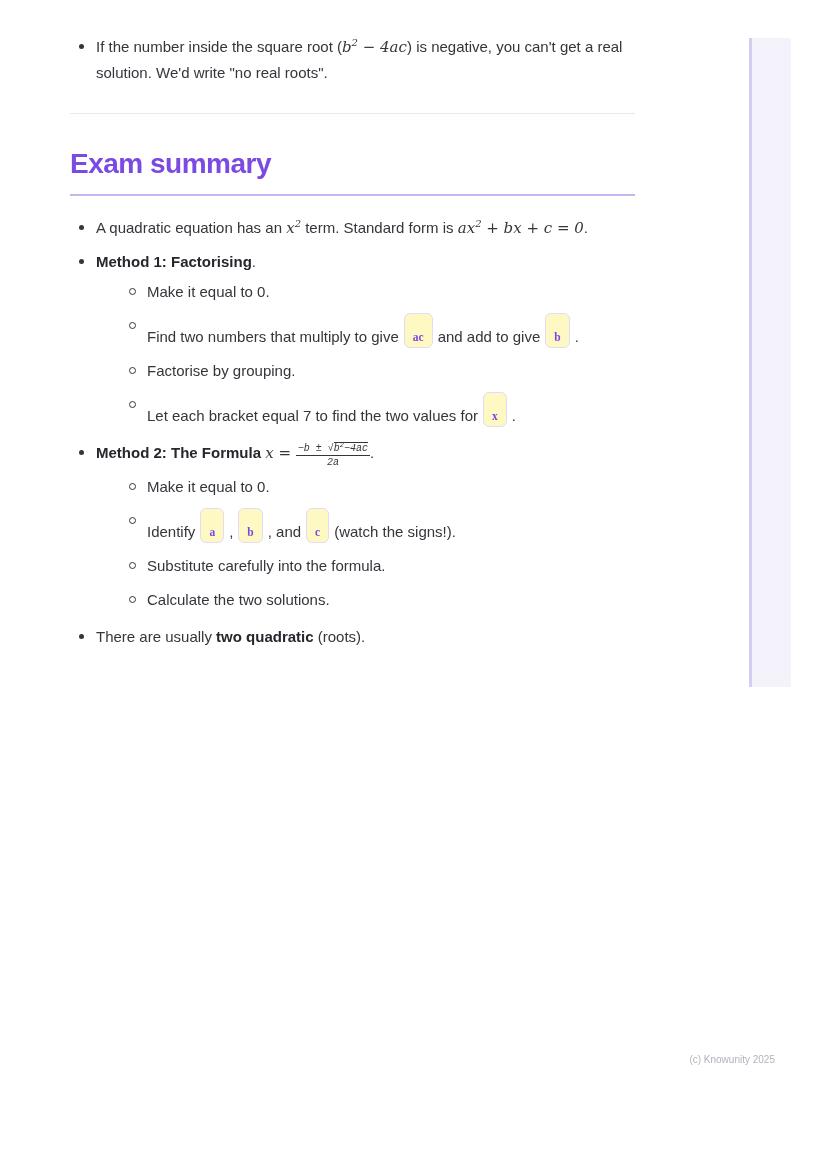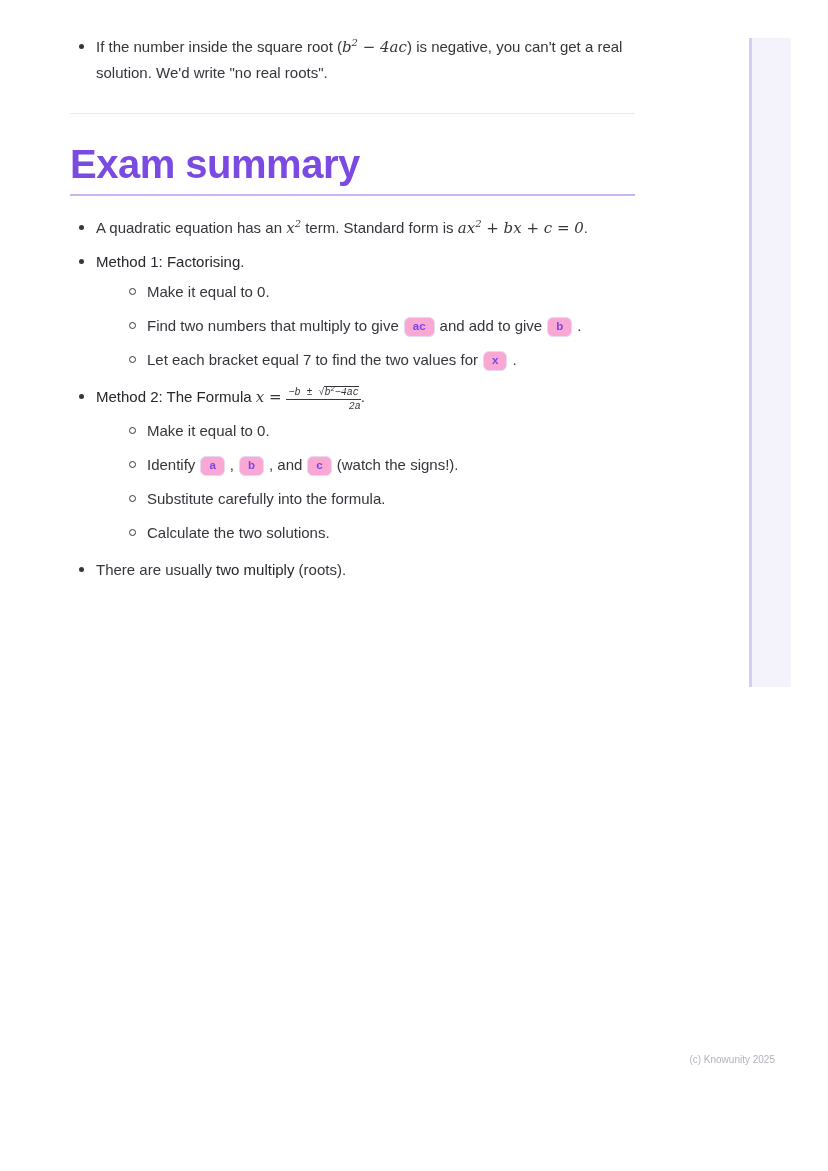--- a/index.html
+++ b/index.html
@@ -37,46 +37,46 @@
   ul.sublist > li::before {
     content:""; position:absolute; left:8px; top:9px;
     width:5px; height:5px; border-radius:50%;
     background:transparent; border:1.5px solid #35353c;
   }
 
   .divider { border:none; border-top:1px solid #e9e8ee; margin:28px 0 0 0; }
 
   h1.heading {
     margin:33px 0 19px 0;
-    font-size:40px; line-height:34px; font-weight:800;
+    font-size:28px; line-height:34px; font-weight:800;
     letter-spacing:-0.5px; color:#7b4ae2;
     padding-bottom:13px; border-bottom:2px solid #c6b5f0;
   }
 
-  .bold { font-weight:400; color:#26262c; }
+  .bold { font-weight:700; color:#26262c; }
 
   .math { font-family:"DejaVu Serif","Liberation Serif",serif; font-size:15px;margin-top:24px; }
   .mi { font-style:italic; }
   .math sup { font-size:10px; font-style:italic; line-height:0; vertical-align:super; }
 
   .chip {
-    display:inline-block; margin:0 5px; padding:0 8px 2px 8px;
-    background:#f9a8d4; border:1px solid #e2daf7; border-radius:6px;
-    font-family:Liberation Sans, sans-serif;
+    display:inline-block; margin:0 5px; padding:15px 8px 2px 8px;
+    background:#fef9c3; border:1px solid #e2daf7; border-radius:6px;
+    font-family:Liberation Serif, serif;
     font-size:11.5px; font-weight:700; color:#7a45e6; line-height:16px;
     vertical-align:1px;
   }
 
   .frac {
     display:inline-block; vertical-align:-7px; text-align:center;
     font-size:10px; line-height:1.15;
     font-family:Liberation Mono, monospace;
   }
   .frac .num { display:block; border-bottom:1px solid #35353c; padding:0 2px 1px 2px; }
-  .frac .den { display:block; padding-top:1px; font-style:italic;text-align:right; }
+  .frac .den { display:block; padding-top:1px; font-style:italic; }
   .frac sup { font-size:7px; font-style:italic; line-height:0; vertical-align:super; }
   .radicand { border-top:1px solid #35353c; font-style:italic; }
   .sqrt-sign { font-style:normal; }
 
   .footer {
     position:absolute; right:53px; top:1054px;
     font-size:10px; color:#b3b2bc;
   }
 </style>
 </head>
@@ -104,41 +104,42 @@
         <span>A quadratic equation has an </span><span class="math"><span class="mi">x</span><sup>2</sup></span><span> term. Standard form is </span><span class="math"><span class="mi">ax</span><sup>2</sup><span class="mi"> + bx + c = 0</span></span><span>.</span>
       </li>
 
       <li>
         <span class="bold">Method 1: Factorising</span><span>.</span>
         <ul class="sublist">
           <li><span>Make it equal to 0.</span></li>
           <li>
             <span>Find two numbers that multiply to give</span><span class="chip">ac</span><span>and add to give</span><span class="chip">b</span><span>.</span>
           </li>
+          <li><span>Factorise by grouping.</span></li>
           <li>
             <span>Let each bracket equal 7 to find the two values for</span><span class="chip">x</span><span>.</span>
           </li>
         </ul>
       </li>
 
       <li>
         <span class="bold">Method 2: The Formula</span>
         <span class="math"><span class="mi">x</span><span> = </span><span class="frac"><span class="num"><span class="mi">−b ± </span><span class="sqrt-sign">√</span><span class="radicand"><span>b</span><sup>2</sup><span>−4ac</span></span></span><span class="den">2a</span></span></span><span>.</span>
         <ul class="sublist">
           <li><span>Make it equal to 0.</span></li>
           <li>
             <span>Identify</span><span class="chip">a</span><span>,</span><span class="chip">b</span><span>, and</span><span class="chip">c</span><span>(watch the signs!).</span>
           </li>
           <li><span>Substitute carefully into the formula.</span></li>
           <li><span>Calculate the two solutions.</span></li>
         </ul>
       </li>
 
       <li>
-        <span>There are usually </span><span class="bold">two multiply</span><span> (roots).</span>
+        <span>There are usually </span><span class="bold">two quadratic</span><span> (roots).</span>
       </li>
 
 
     </ul>
   </div>
 
   <div class="footer">(c) Knowunity 2025</div>
 
 </div>
 

